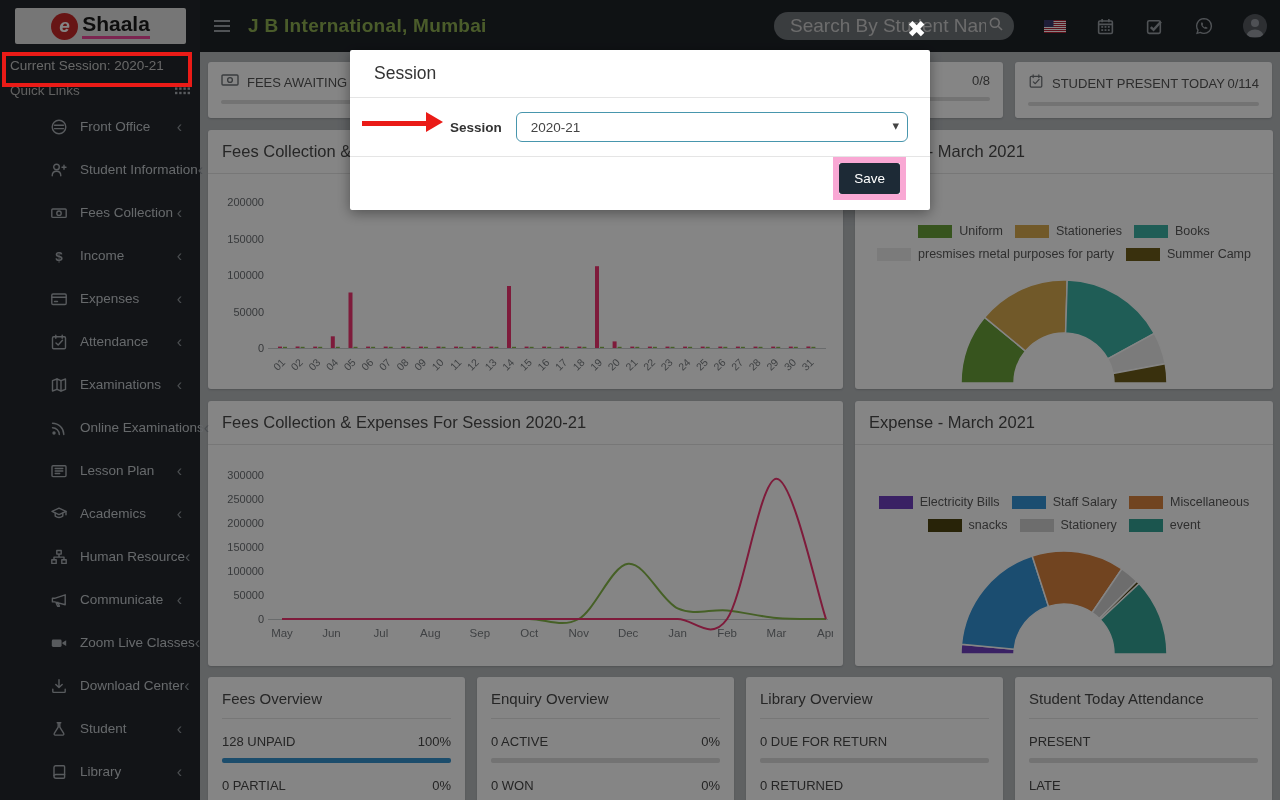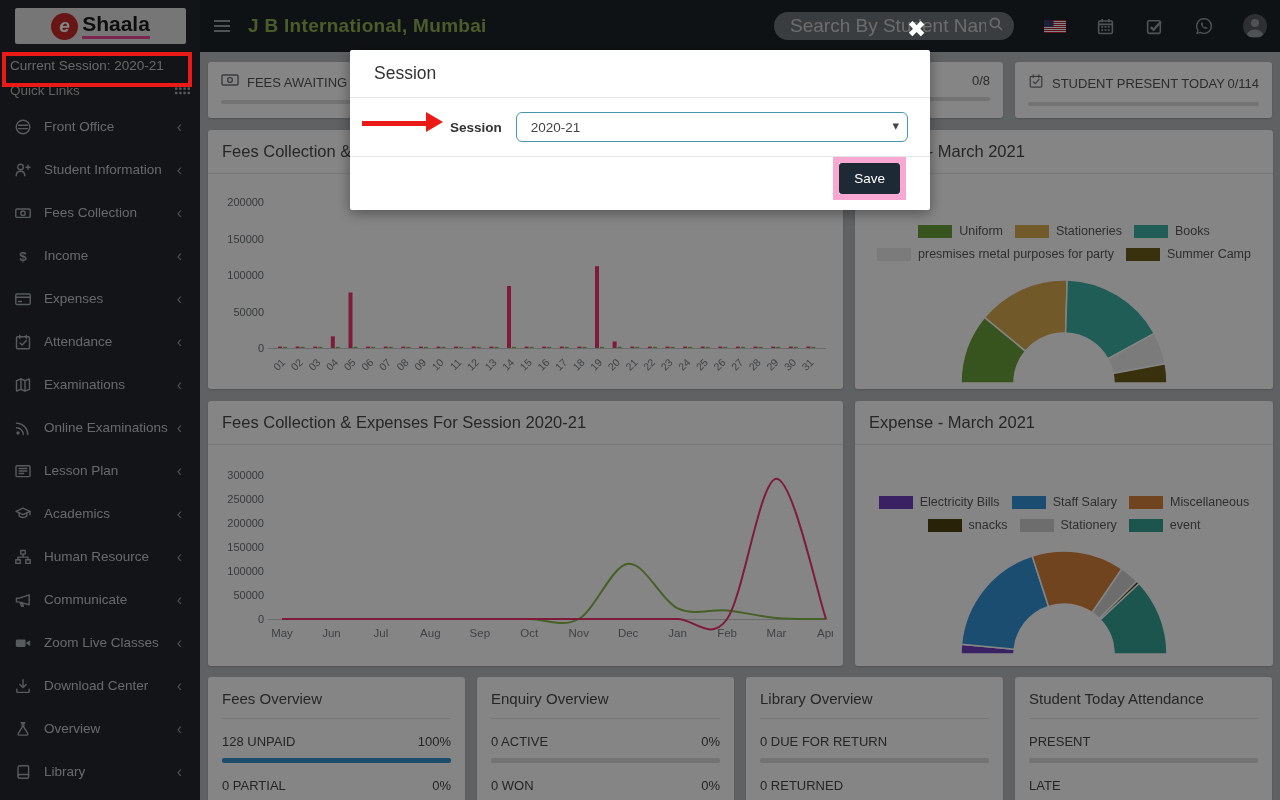--- a/index.html
+++ b/index.html
@@ -8,21 +8,21 @@
 
   
   .sidebar{position:absolute;left:0;top:0;width:200px;height:800px;background:#23272c;z-index:10;}
   .logo-box{margin:8px 14px 0 15px;height:36px;background:#e2e2e2;border-radius:2px;
     display:flex;align-items:center;justify-content:center;gap:4px;}
   .logo-e{width:27px;height:27px;border-radius:50%;background:#c62a2a;color:#fff;
     font-weight:bold;font-size:19px;font-style:italic;display:flex;align-items:center;justify-content:center;}
   .logo-rest{font-weight:bold;font-size:21px;color:#1a1a1a;border-bottom:3px solid #ec4899;line-height:1.05;}
   .session-line{margin:14px 0 0 10px;color:#c6c6c6;font-size:13.5px;}
   .quick-links{margin:10px 10px 0 10px;color:#b9b9b9;font-size:13.5px;display:flex;align-items:center;justify-content:space-between;}
-  .nav{margin-top:7px;}
+  .nav{margin-top:7px;padding-left:36px;}
   .nav-item{height:43px;display:flex;align-items:center;padding:0 14px;cursor:pointer;}
   .nav-item .si{width:18px;height:18px;flex:0 0 18px;}
   .nav-item .lbl{margin-left:12px;color:#c4c9ce;font-size:13.5px;flex:1;white-space:nowrap;}
   .nav-item .chev{color:#8f959b;font-size:16px;margin-right:4px;}
   .si svg{stroke:#a9aeb4;fill:none;stroke-width:1.4;stroke-linecap:round;stroke-linejoin:round;}
   .si svg .fil{fill:#a9aeb4;stroke:none;}
 
   
   .topbar{position:absolute;left:200px;right:0;top:0;height:52px;background:#1e2328;z-index:10;
     display:flex;align-items:center;}
@@ -236,21 +236,21 @@
               <path d="M9 2.8v7.4M5.8 7.4L9 10.6l3.2-3.2"></path>
               <path d="M2.8 12.2v2.4a.8.8 0 0 0 .8.8h10.8a.8.8 0 0 0 .8-.8v-2.4"></path>
             </svg></span>
         <span class="lbl">Download Center</span>
           <span class="chev">‹</span>
       </div>
       <div class="nav-item">
         <span class="si"><svg width="18" height="18" viewBox="0 0 18 18">
               <path d="M7.2 2.8h3.6M8.2 2.8v4.3l-3.9 6.3a1.1 1.1 0 0 0 .9 1.7h7.6a1.1 1.1 0 0 0 .9-1.7L9.8 7.1V2.8"></path>
             </svg></span>
-        <span class="lbl">Overview</span>
+        <span class="lbl">Student</span>
           <span class="chev">‹</span>
       </div>
       <div class="nav-item">
         <span class="si"><svg width="18" height="18" viewBox="0 0 18 18">
               <path d="M5.6 2.8h8a1 1 0 0 1 1 1v10.4a1 1 0 0 1-1 1H6a2 2 0 0 1-2-2V4.6A1.8 1.8 0 0 1 5.6 2.8z"></path>
               <path d="M4 12.4c.5-.6 1.2-.9 2-.9h8.6"></path>
             </svg></span>
         <span class="lbl">Library</span>
           <span class="chev">‹</span>
       </div>

